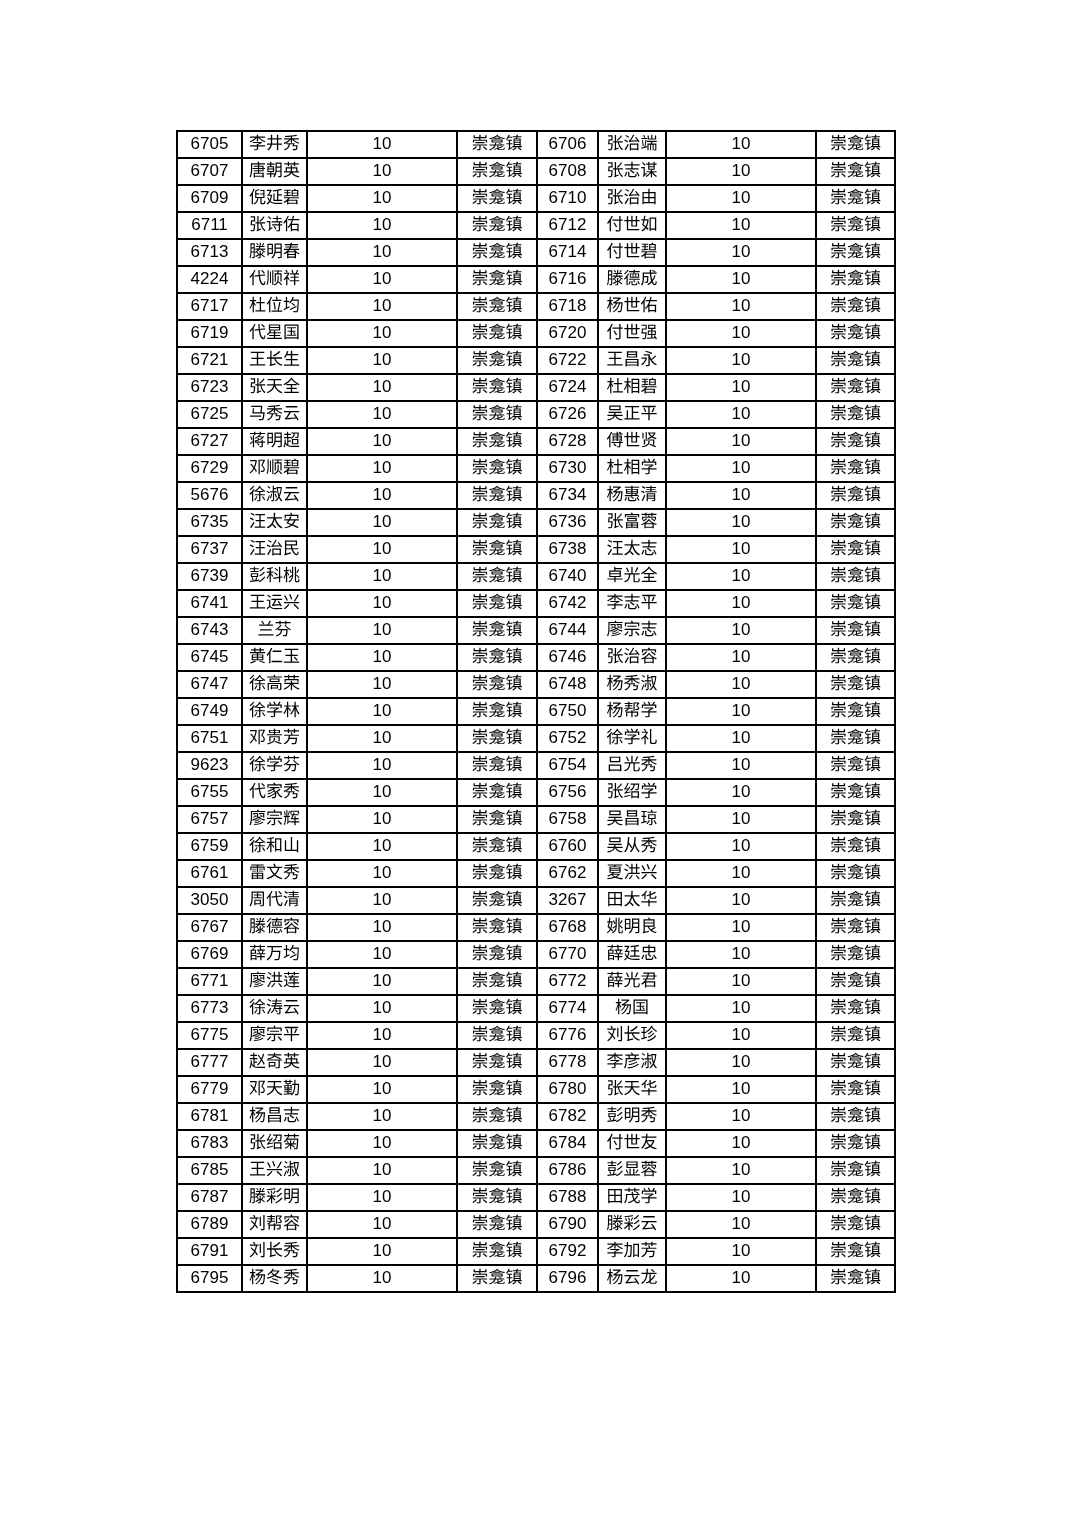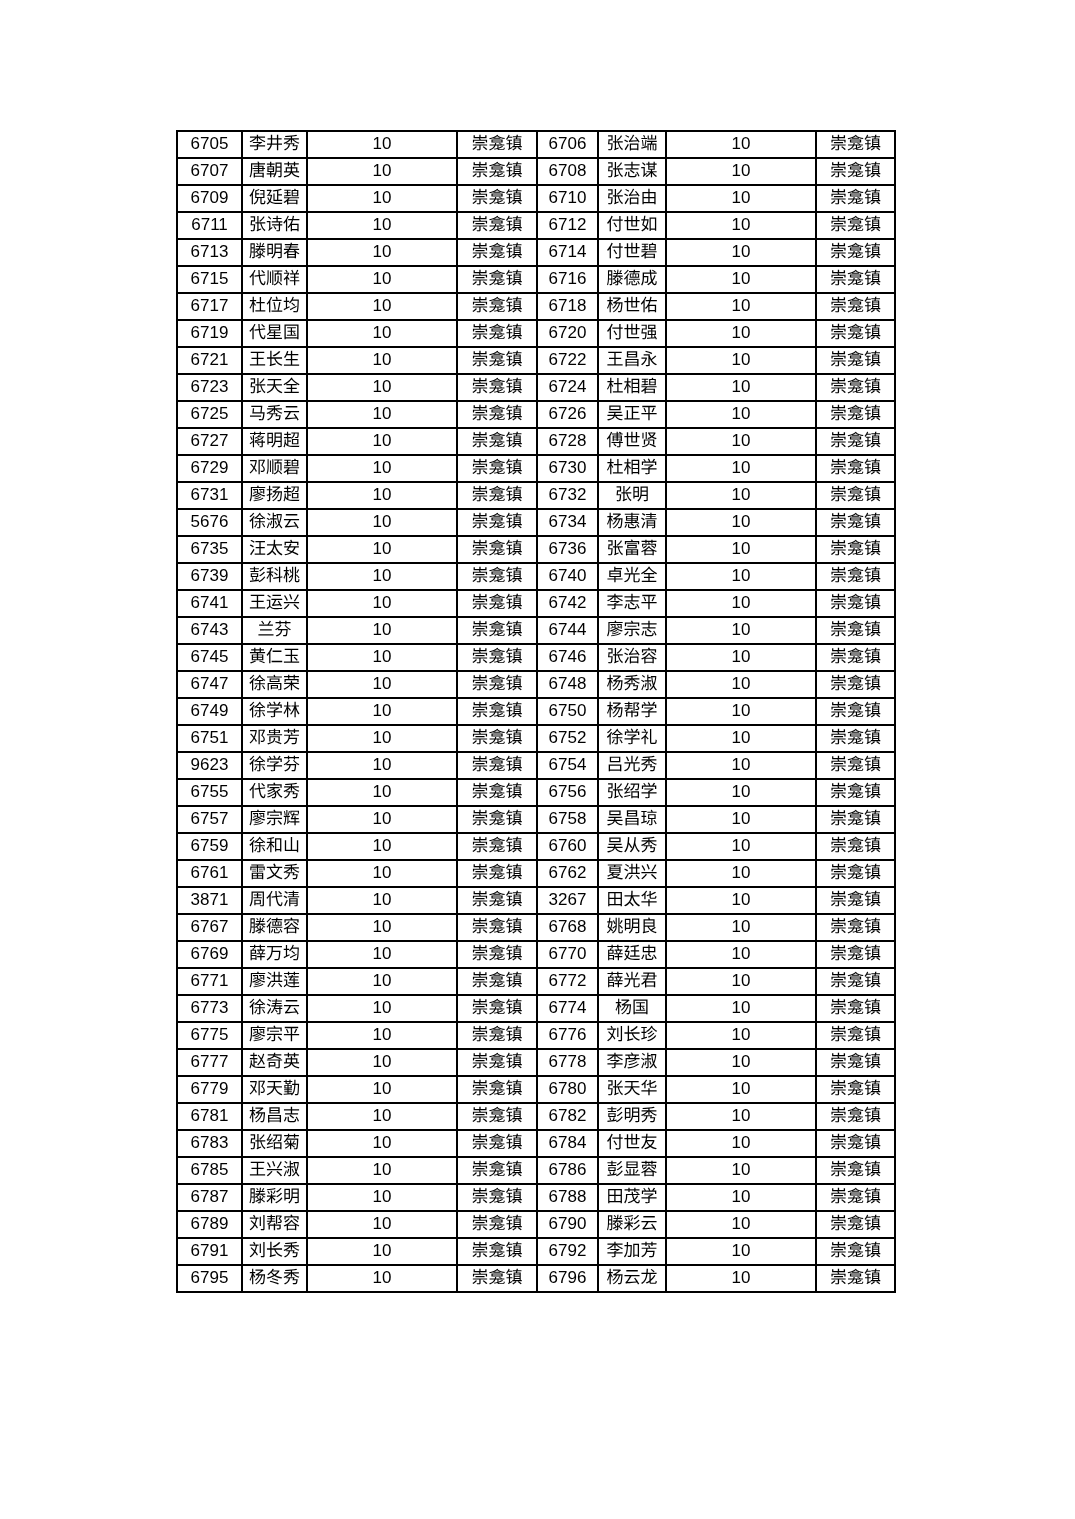--- a/index.html
+++ b/index.html
@@ -108,21 +108,21 @@
           <td>6713</td>
           <td>滕明春</td>
           <td>10</td>
           <td>崇龛镇</td>
           <td>6714</td>
           <td>付世碧</td>
           <td>10</td>
           <td>崇龛镇</td>
         </tr>
         <tr>
-          <td>6715</td>
+          <td>4224</td>
           <td>代顺祥</td>
           <td>10</td>
           <td>崇龛镇</td>
           <td>6716</td>
           <td>滕德成</td>
           <td>10</td>
           <td>崇龛镇</td>
         </tr>
         <tr>
           <td>6717</td>
@@ -188,50 +188,50 @@
           <td>6729</td>
           <td>邓顺碧</td>
           <td>10</td>
           <td>崇龛镇</td>
           <td>6730</td>
           <td>杜相学</td>
           <td>10</td>
           <td>崇龛镇</td>
         </tr>
         <tr>
-          <td>6731</td>
-          <td>廖扬超</td>
-          <td>10</td>
-          <td>崇龛镇</td>
-          <td>6732</td>
-          <td>张明</td>
-          <td>10</td>
-          <td>崇龛镇</td>
-        </tr>
-        <tr>
           <td>5676</td>
           <td>徐淑云</td>
           <td>10</td>
           <td>崇龛镇</td>
           <td>6734</td>
           <td>杨惠清</td>
           <td>10</td>
           <td>崇龛镇</td>
         </tr>
         <tr>
           <td>6735</td>
           <td>汪太安</td>
           <td>10</td>
           <td>崇龛镇</td>
           <td>6736</td>
           <td>张富蓉</td>
           <td>10</td>
           <td>崇龛镇</td>
         </tr>
         <tr>
+          <td>6737</td>
+          <td>汪治民</td>
+          <td>10</td>
+          <td>崇龛镇</td>
+          <td>6738</td>
+          <td>汪太志</td>
+          <td>10</td>
+          <td>崇龛镇</td>
+        </tr>
+        <tr>
           <td>6739</td>
           <td>彭科桃</td>
           <td>10</td>
           <td>崇龛镇</td>
           <td>6740</td>
           <td>卓光全</td>
           <td>10</td>
           <td>崇龛镇</td>
         </tr>
         <tr>
@@ -338,21 +338,21 @@
           <td>6761</td>
           <td>雷文秀</td>
           <td>10</td>
           <td>崇龛镇</td>
           <td>6762</td>
           <td>夏洪兴</td>
           <td>10</td>
           <td>崇龛镇</td>
         </tr>
         <tr>
-          <td>3871</td>
+          <td>3050</td>
           <td>周代清</td>
           <td>10</td>
           <td>崇龛镇</td>
           <td>3267</td>
           <td>田太华</td>
           <td>10</td>
           <td>崇龛镇</td>
         </tr>
         <tr>
           <td>6767</td>

